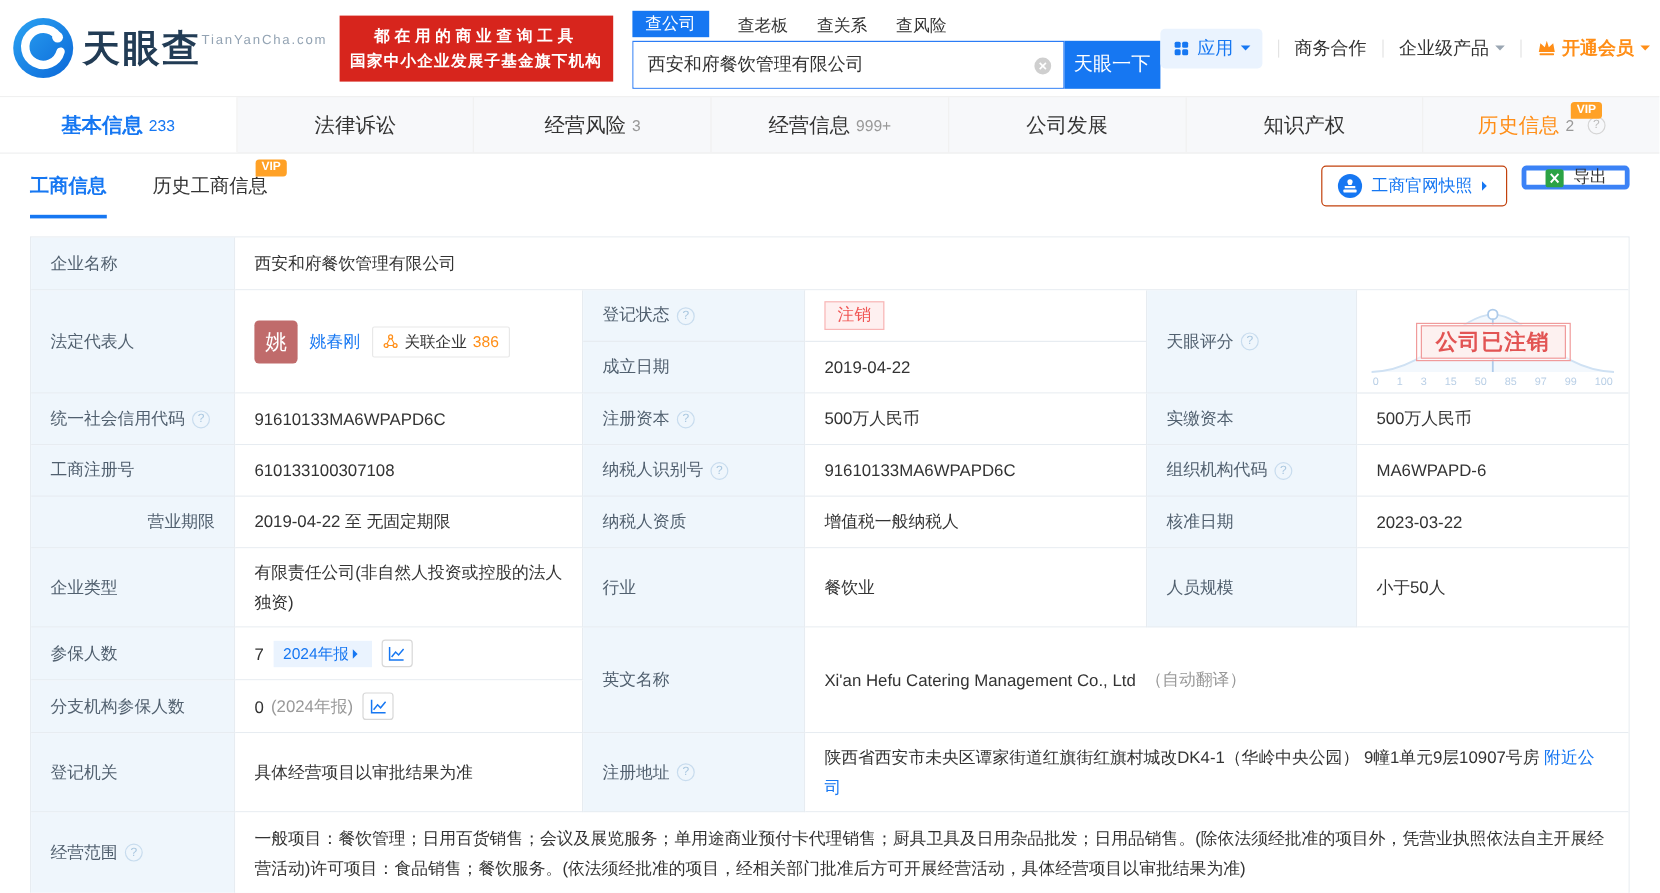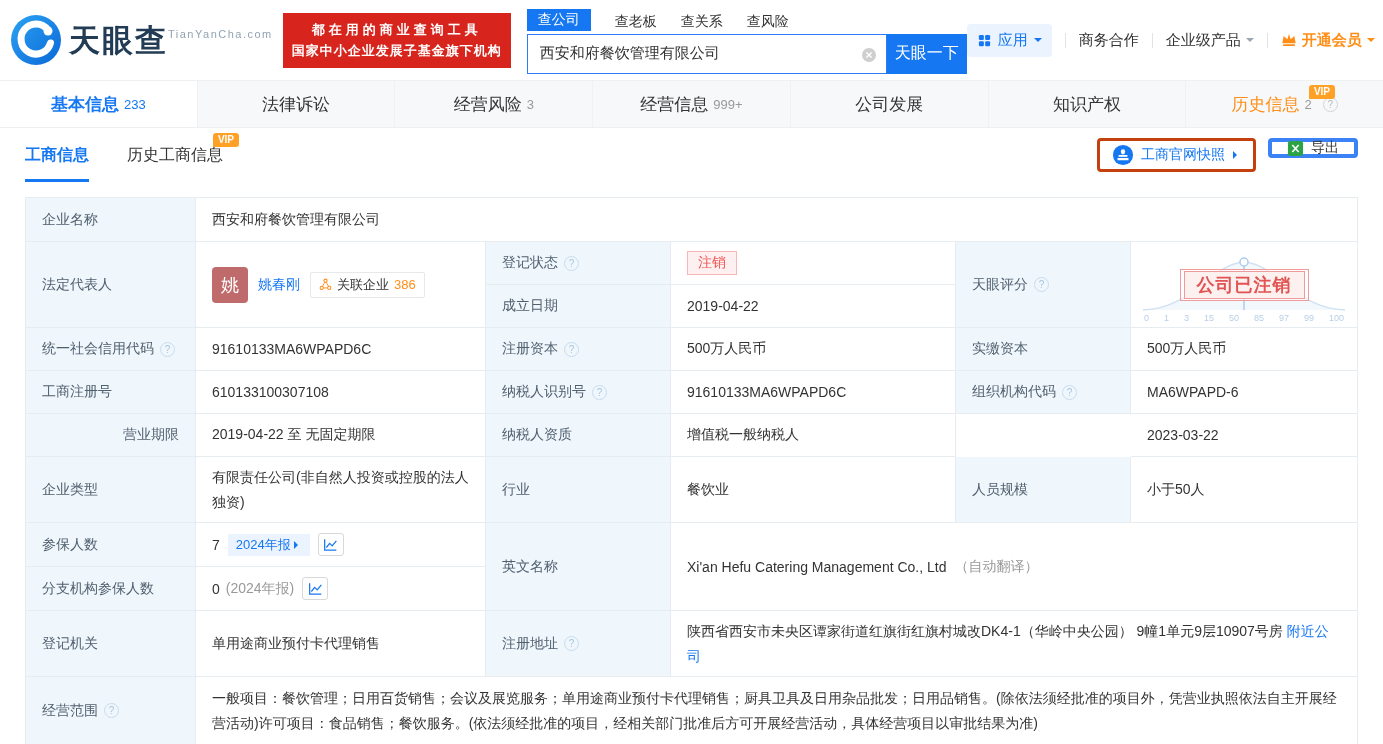--- a/index.html
+++ b/index.html
@@ -45,21 +45,21 @@
   .vip-badge { background:#FFA126; color:#fff; font-size:10px; font-weight:bold; padding:1px 5px; border-radius:3px 3px 3px 0; line-height:12px; }
   .vip-abs { position:absolute; top:4px; right:48px; }
 
   
   .subtab-row { display:flex; align-items:center; height:54px; padding:0 25px; }
   .subtab { position:relative; height:54px; display:flex; align-items:center; font-size:16px; margin-right:38px; cursor:pointer; color:#333; }
   .subtab.active { color:#1677F2; font-weight:bold; }
   .subtab-underline { position:absolute; left:0; right:0; bottom:0; height:3px; background:#1677F2; }
   .subtab .vip-abs2 { position:absolute; top:5px; right:-16px; }
   .subtab-actions { margin-left:auto; display:flex; gap:12px; }
-  .btn-snapshot { height:34px; border:3px solid #c2410c; border-radius:4px; background:#fff; color:#1677F2; font-size:14px; display:flex; align-items:center; gap:7px; padding:0 12px; cursor:pointer; font-family:inherit; }
+  .btn-snapshot { height:34px; border:1px solid #c2410c; border-radius:4px; background:#fff; color:#1677F2; font-size:14px; display:flex; align-items:center; gap:7px; padding:0 12px; cursor:pointer; font-family:inherit; }
   .btn-export { height:20px; border:4px solid #3b82f6; border-radius:4px; background:#fff; color:#333; font-size:14px; display:flex; align-items:center; gap:7px; padding:0 15px; cursor:pointer; font-family:inherit; }
   .tri-right { width:0; height:0; border:4px solid transparent; border-left-color:#1677F2; margin-left:1px; }
 
   
   .info-table { margin:15px 25px 0 25px; border:1px solid #E7ECF1; display:grid;
     grid-template-columns:170px 290px 185px 285px 175px 1fr;
     grid-template-rows:44px 43px 43px 43px 43px 43px 66px 44px 44px 66px 67px;
     font-size:14px; }
   .cell { border-right:1px solid #E7ECF1; border-bottom:1px solid #E7ECF1; display:flex; align-items:center; padding:0 16px; }
   .cell.label { background:#EFF6FC; color:#51606F; }
@@ -354,20 +354,23 @@
     </div>
   <div class="cell value" style="grid-column:2;grid-row:6;">
       <span>2019-04-22 至 无固定期限</span>
     </div>
   <div class="cell label" style="grid-column:3;grid-row:6;">
       <span>纳税人资质</span>
     </div>
   <div class="cell value" style="grid-column:4;grid-row:6;">
       <span>增值税一般纳税人</span>
     </div>
+  <div class="cell label" style="grid-column:5;grid-row:6;">
+      <span>核准日期</span>
+    </div>
   <div class="cell value lastcol" style="grid-column:6;grid-row:6;">
       <span>2023-03-22</span>
     </div>
 
   <div class="cell label" style="grid-column:1;grid-row:7;">
       <span>企业类型</span>
     </div>
   <div class="cell value" style="grid-column:2;grid-row:7;">
       <span class="wrap-text">有限责任公司(非自然人投资或控股的法人独资)</span>
     </div>
@@ -418,21 +421,21 @@
     </div>
   <div class="cell value lastcol" style="grid-column:4/span 3;grid-row:8/span 2;">
     <span>Xi'an Hefu Catering Management Co., Ltd</span>
     <span class="muted" style="margin-left:8px;">（自动翻译）</span>
   </div>
 
   <div class="cell label" style="grid-column:1;grid-row:10;">
       <span>登记机关</span>
     </div>
   <div class="cell value" style="grid-column:2;grid-row:10;">
-      <span>单用途商业预付卡代理销售</span>
+      <span>具体经营项目以审批结果为准</span>
     </div>
   <div class="cell label" style="grid-column:3;grid-row:10;">
       <span>注册地址</span>
       <span class="q">?</span>
     </div>
   <div class="cell value lastcol" style="grid-column:4/span 3;grid-row:10;">
     <span class="wrap-text"><span>陕西省西安市未央区谭家街道红旗街红旗村城改DK4-1（华岭中央公园） 9幢1单元9层10907号房</span> <a class="link">附近公司</a></span>
   </div>
 
   <div class="cell label lastrow" style="grid-column:1;grid-row:11;">

